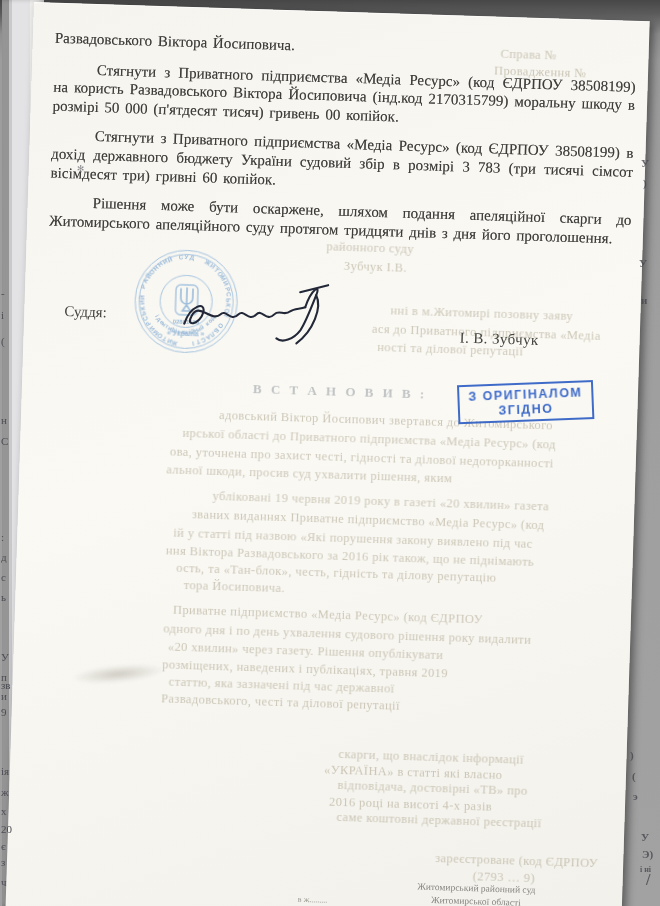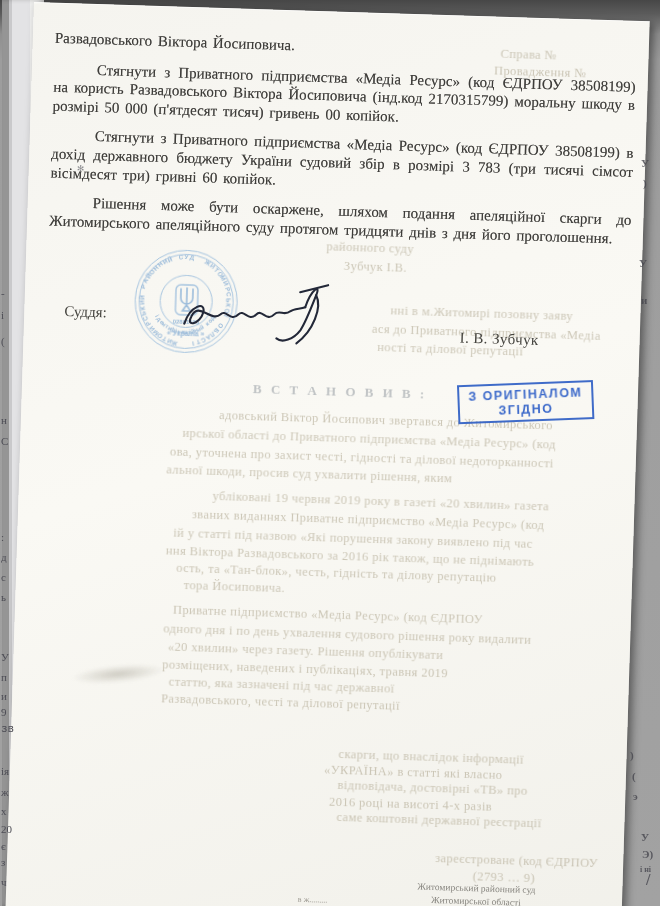--- a/index.html
+++ b/index.html
@@ -74,21 +74,21 @@
       <span style="top: 415px;">н</span>
       <span style="top: 436px;">С</span>
       <span style="top: 532px;">:</span>
       <span style="top: 552px;">д</span>
       <span style="top: 572px;">с</span>
       <span style="top: 592px;">ь</span>
       <span style="top: 652px;">У</span>
       <span style="top: 672px;">п</span>
       <span style="top: 691px;">и</span>
       <span style="top: 707px;">9</span>
-      <span style="top: 724px; font-family: Liberation Mono, monospace;">зв</span>
+      <span style="top: 680px;">зв</span>
       <span style="top: 766px;">ія</span>
       <span style="top: 787px;">ж</span>
       <span style="top: 806px;">х</span>
       <span style="top: 824px;">20</span>
       <span style="top: 841px;">є</span>
       <span style="top: 857px;">з</span>
       <span style="top: 877px;">ч</span>
     </div>
 
   <div class="page">

